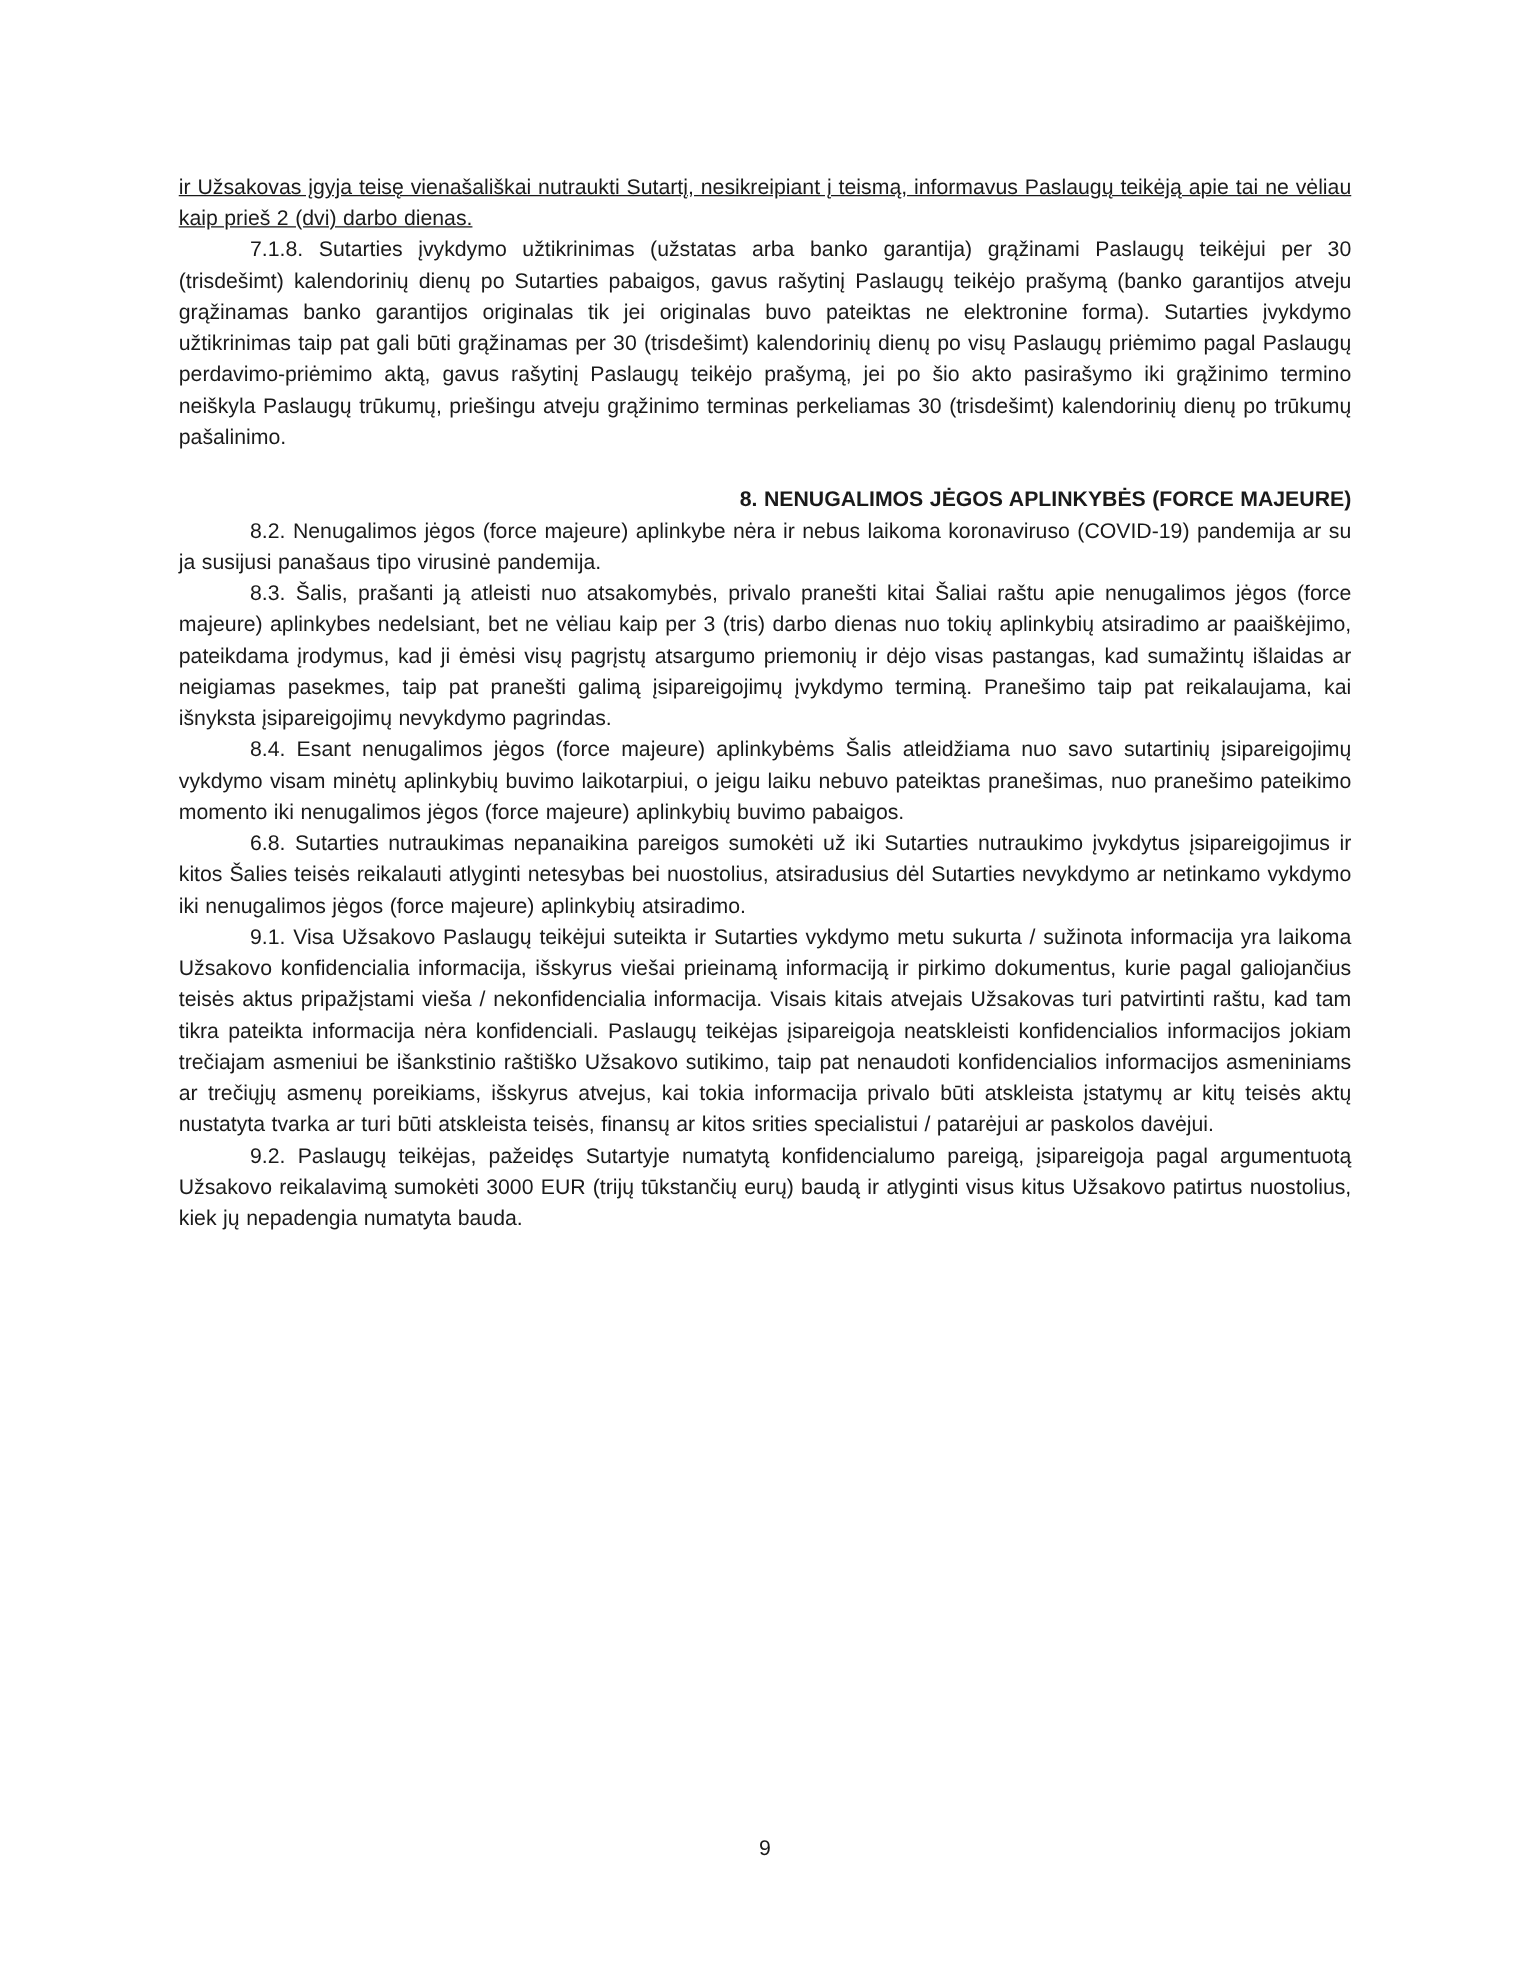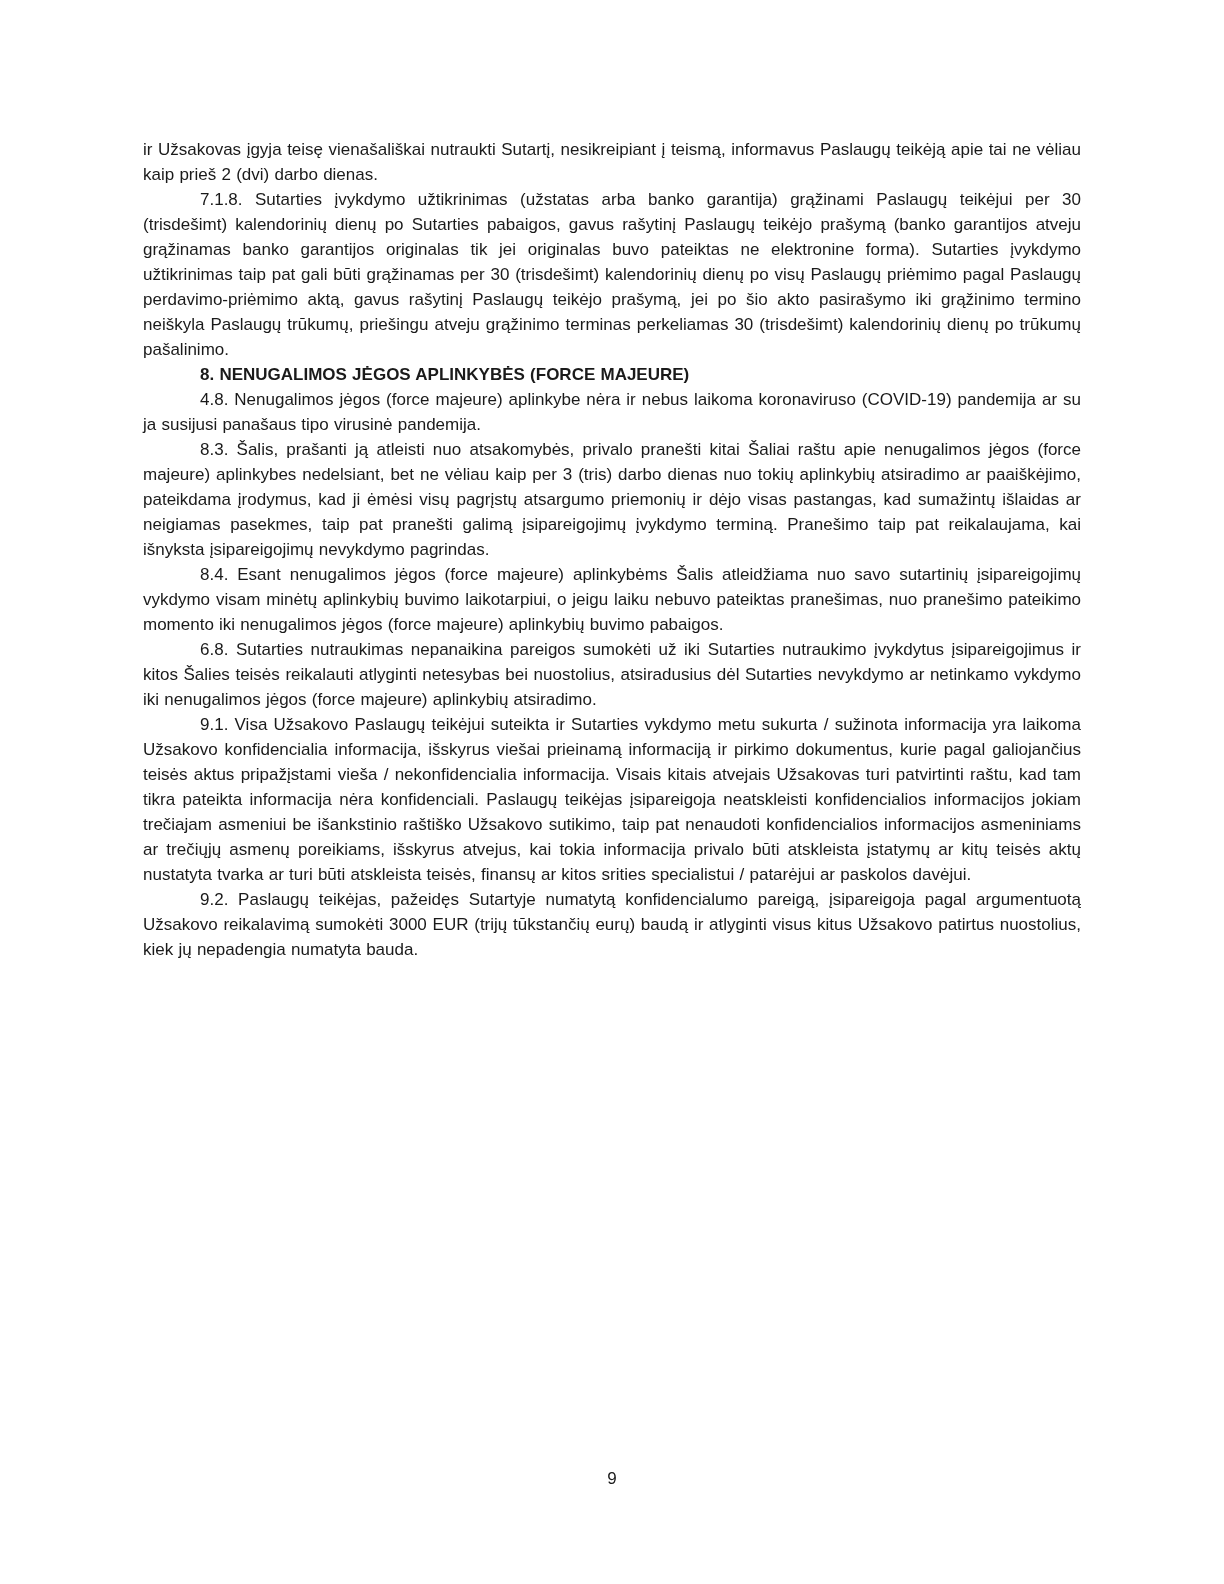--- a/index.html
+++ b/index.html
@@ -28,44 +28,46 @@
   }
   .page-body p {
     margin: 0;
     padding: 0;
     text-align: justify;
     text-indent: 57px;
     word-spacing: 0.5px;
   }
   .page-body p.no-indent {
     text-indent: 0;
+    text-decoration: underline;
   }
   .page-body p.heading {
     font-weight: bold;
-    text-align: left;
+    text-align: right;
+    margin-top: 25px;
   }
   .page-number {
     position: absolute;
     top: 1466px;
     left: 0;
     right: 0;
     text-align: center;
     font-size: 17px;
     color: #1a1a1a;
   }
 </style>
 </head>
 <body>
 
 <div class="page">
   <div class="page-body">
       <p class="paragraph no-indent">ir Užsakovas įgyja teisę vienašališkai nutraukti Sutartį, nesikreipiant į teismą, informavus Paslaugų teikėją apie tai ne vėliau kaip prieš 2 (dvi) darbo dienas.</p>
       <p class="paragraph">7.1.8. Sutarties įvykdymo užtikrinimas (užstatas arba banko garantija) grąžinami Paslaugų teikėjui per 30 (trisdešimt) kalendorinių dienų po Sutarties pabaigos, gavus rašytinį Paslaugų teikėjo prašymą (banko garantijos atveju grąžinamas banko garantijos originalas tik jei originalas buvo pateiktas ne elektronine forma). Sutarties įvykdymo užtikrinimas taip pat gali būti grąžinamas per 30 (trisdešimt) kalendorinių dienų po visų Paslaugų priėmimo pagal Paslaugų perdavimo-priėmimo aktą, gavus rašytinį Paslaugų teikėjo prašymą, jei po šio akto pasirašymo iki grąžinimo termino neiškyla Paslaugų trūkumų, priešingu atveju grąžinimo terminas perkeliamas 30 (trisdešimt) kalendorinių dienų po trūkumų pašalinimo.</p>
       <p class="heading">8. NENUGALIMOS JĖGOS APLINKYBĖS (FORCE MAJEURE)</p>
-      <p class="paragraph">4.8. Nenugalimos jėgos (force majeure) aplinkybe nėra ir nebus laikoma koronaviruso (COVID-19) pandemija ar su ja susijusi panašaus tipo virusinė pandemija.</p>
+      <p class="paragraph">8.2. Nenugalimos jėgos (force majeure) aplinkybe nėra ir nebus laikoma koronaviruso (COVID-19) pandemija ar su ja susijusi panašaus tipo virusinė pandemija.</p>
       <p class="paragraph">8.3. Šalis, prašanti ją atleisti nuo atsakomybės, privalo pranešti kitai Šaliai raštu apie nenugalimos jėgos (force majeure)  aplinkybes nedelsiant, bet ne vėliau kaip per 3 (tris) darbo dienas nuo tokių aplinkybių atsiradimo ar paaiškėjimo, pateikdama įrodymus, kad ji ėmėsi visų pagrįstų atsargumo priemonių ir dėjo visas pastangas, kad sumažintų išlaidas ar neigiamas pasekmes, taip pat pranešti galimą įsipareigojimų įvykdymo terminą. Pranešimo taip pat reikalaujama, kai išnyksta įsipareigojimų nevykdymo pagrindas.</p>
       <p class="paragraph">8.4. Esant nenugalimos jėgos (force majeure) aplinkybėms Šalis atleidžiama nuo savo sutartinių įsipareigojimų vykdymo visam minėtų aplinkybių buvimo laikotarpiui, o jeigu laiku nebuvo pateiktas pranešimas, nuo pranešimo pateikimo momento iki nenugalimos jėgos (force majeure) aplinkybių buvimo pabaigos.</p>
       <p class="paragraph">6.8. Sutarties nutraukimas nepanaikina pareigos sumokėti už iki Sutarties nutraukimo įvykdytus įsipareigojimus ir kitos Šalies teisės reikalauti atlyginti netesybas bei nuostolius, atsiradusius dėl Sutarties nevykdymo ar netinkamo vykdymo iki nenugalimos jėgos (force majeure) aplinkybių atsiradimo.</p>
       <p class="paragraph">9.1. Visa Užsakovo Paslaugų teikėjui suteikta ir Sutarties vykdymo metu sukurta / sužinota informacija yra laikoma Užsakovo konfidencialia informacija, išskyrus viešai prieinamą informaciją ir pirkimo dokumentus, kurie pagal galiojančius teisės aktus pripažįstami vieša / nekonfidencialia informacija. Visais kitais atvejais Užsakovas turi patvirtinti raštu, kad tam tikra pateikta informacija nėra konfidenciali. Paslaugų teikėjas įsipareigoja neatskleisti konfidencialios informacijos jokiam trečiajam asmeniui be išankstinio raštiško Užsakovo sutikimo, taip pat nenaudoti konfidencialios informacijos asmeniniams ar trečiųjų asmenų poreikiams, išskyrus atvejus, kai tokia informacija privalo būti atskleista įstatymų ar kitų teisės aktų nustatyta tvarka ar turi būti atskleista teisės, finansų ar kitos srities specialistui / patarėjui ar paskolos davėjui.</p>
       <p class="paragraph">9.2. Paslaugų teikėjas, pažeidęs Sutartyje numatytą konfidencialumo pareigą, įsipareigoja pagal argumentuotą Užsakovo reikalavimą sumokėti 3000 EUR (trijų tūkstančių eurų) baudą ir atlyginti visus kitus Užsakovo patirtus nuostolius, kiek jų nepadengia numatyta bauda.</p>
     </div>
   <div class="page-number">9</div>
 </div>
 
 </body></html>

